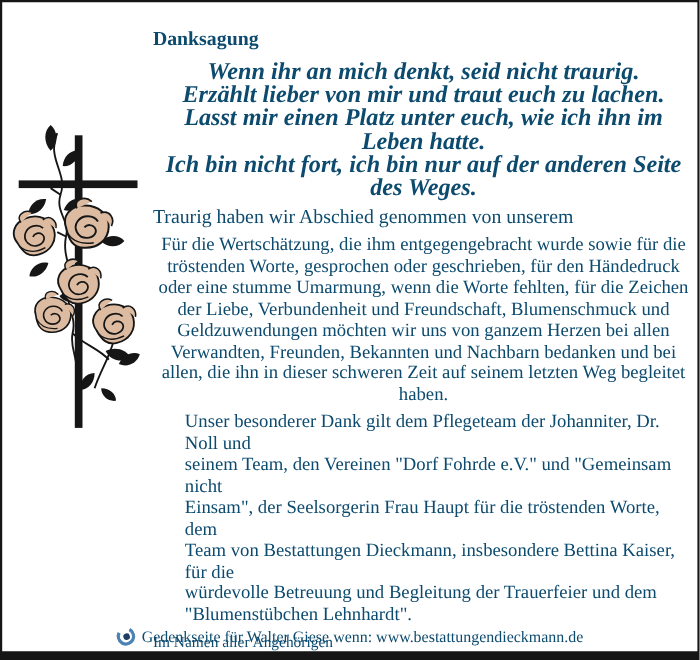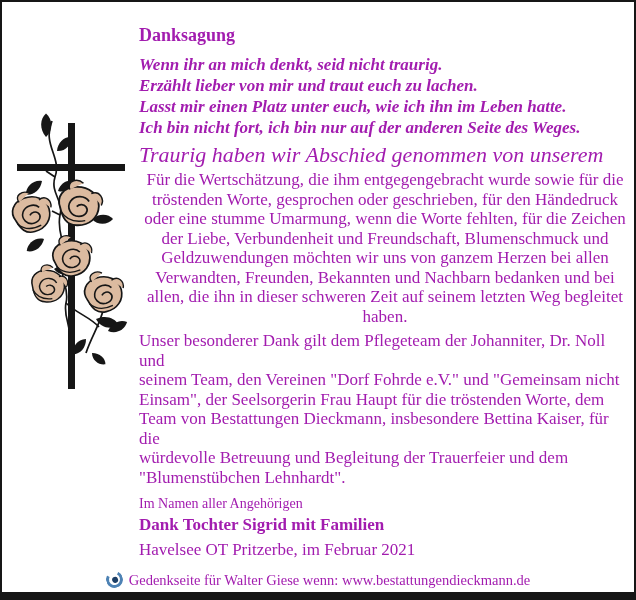--- a/index.html
+++ b/index.html
@@ -4,35 +4,35 @@
 <style>
   html,body { margin:0; padding:0; background:#888; }
   .page {
     position:relative;
     width:636px; height:600px;
     box-sizing:border-box;
     background:#ffffff;
     border:2px solid #161616;
     border-bottom:8px solid #161616;
     font-family:"Liberation Serif", serif;
-    color:#a21caf;
+    color:#0c4a6e;
     overflow:hidden;
   }
   .illustration { position:absolute; left:0; top:105px; }
   .content { position:absolute; left:137px; top:0; width:492px; }
   .title { font-size:18px; font-weight:bold; margin:22px 0 0 0; line-height:22px; }
   .poem {
-    margin-top:8px; font-size:17px; font-weight:bold; font-style:italic;
-    line-height:21px; white-space:pre-line;
+    margin-top:8px; font-size:22px; font-weight:bold; font-style:italic;
+    line-height:21px; white-space:pre-line;text-align:center;
   }
-  .intro { margin-top:7px; font-size:22px; line-height:20px;font-style:italic; }
+  .intro { margin-top:7px; font-size:18px; line-height:20px; }
   .name { font-size:30px; font-weight:bold; margin:9px 0 0 0; line-height:34px; }
   .body { margin:0; font-size:17px; line-height:19.5px; white-space:pre-line; }
   .para1 { margin-top:5px;text-align:center; }
-  .para2 { margin-top:5px; }
+  .para2 { margin-top:5px;margin-left:29px; }
   .closing { margin-top:8px; font-size:14px; line-height:17px; }
   .signature { font-size:17px; line-height:17px; font-weight:bold; margin-top:4px; }
   .placedate { margin-top:7px; font-size:17px; line-height:20px; }
   .footer {
     position:absolute; left:0; right:0; bottom:3px;
     text-align:center; font-size:14.5px; line-height:18px; white-space:nowrap;
   }
   .mem-icon {
     display:inline-block; position:relative;
     width:11px; height:11px;

